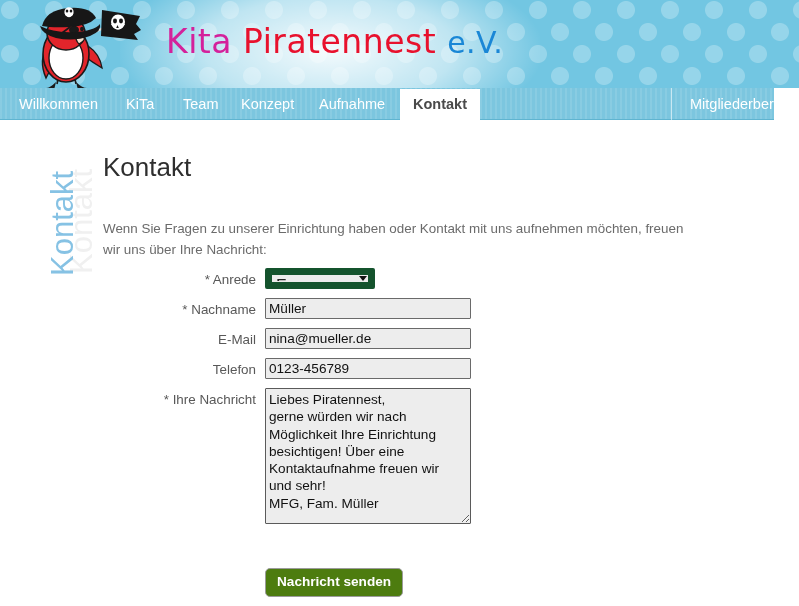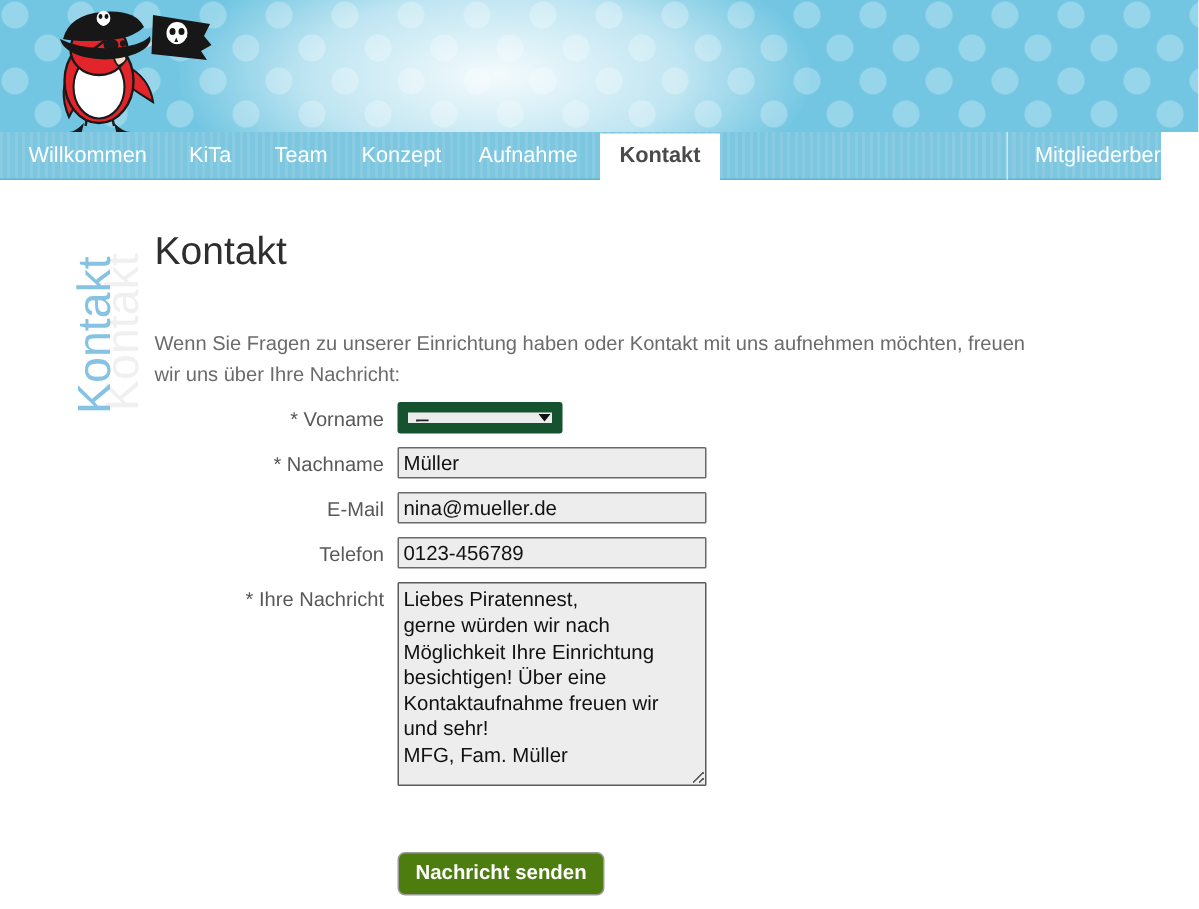--- a/index.html
+++ b/index.html
@@ -295,20 +295,25 @@
 
     <path d="M24 24 q4 -16 26 -18 q22 -2 28 10 q-8 8 -26 9 q-18 1 -28 -1 z" fill="#171717"></path>
     <path d="M22 24 q14 7 34 6 q20 -1 26 -8 q2 7 -10 12 q-16 6 -34 2 q-14 -4 -16 -12 z" fill="#171717"></path>
 
     <ellipse cx="51" cy="10" rx="4.6" ry="4.8" fill="#ffffff"></ellipse>
     <path d="M46.5 11.5 q4.5 7.5 9 0 z" fill="#ffffff"></path>
     <ellipse cx="49" cy="9" rx="1.3" ry="1.6" fill="#171717"></ellipse>
     <ellipse cx="53" cy="9" rx="1.3" ry="1.6" fill="#171717"></ellipse>
   </svg>
 
+  <div id="logo-title">
+    <span class="lg-kita">Kita</span>
+    <span class="lg-piratennest">Piratennest</span>
+    <span class="lg-ev">e.V.</span>
+  </div>
 </div>
 
 <nav id="nav">
   <div class="nav-item" style="left:6px;">Willkommen</div>
   <div class="nav-item" style="left:113px;">KiTa</div>
   <div class="nav-item" style="left:170px;text-align:center;">Team</div>
   <div class="nav-item" style="left:228px;">Konzept</div>
   <div class="nav-item" style="left:306px;">Aufnahme</div>
   <div class="nav-item active" style="left:400px;">Kontakt</div>
   <div id="nav-divider"></div>
@@ -320,21 +325,21 @@
   <div class="side-title" id="side-title-main">Kontakt</div>
 </div>
 
 <div id="content">
   <h1 id="page-title">Kontakt</h1>
   <p id="intro-text">Wenn Sie Fragen zu unserer Einrichtung haben oder Kontakt mit uns aufnehmen möchten, freuen wir uns über Ihre Nachricht:</p>
 
   <form id="form">
 
     <div class="form-row">
-      <div class="form-label">* Vorname</div>
+      <div class="form-label">* Anrede</div>
       <div class="form-control select-wrap">
         <select class="fld">
           <option>Frau</option>
           <option>Herr</option>
         </select>
         <span class="select-arrow"></span>
       </div>
     </div>
 
 

